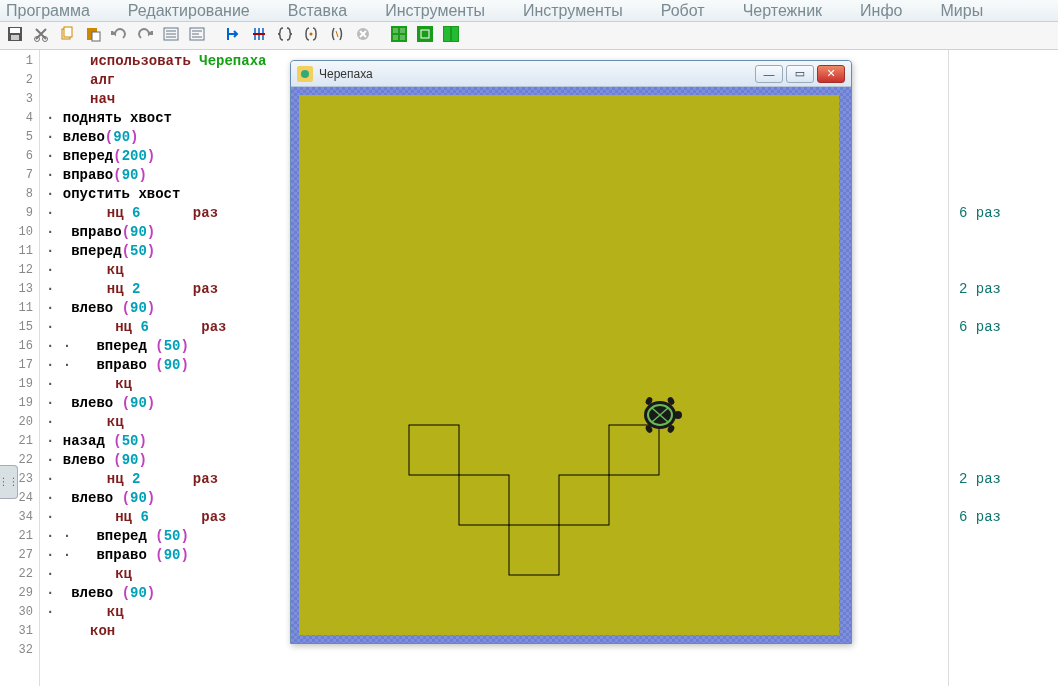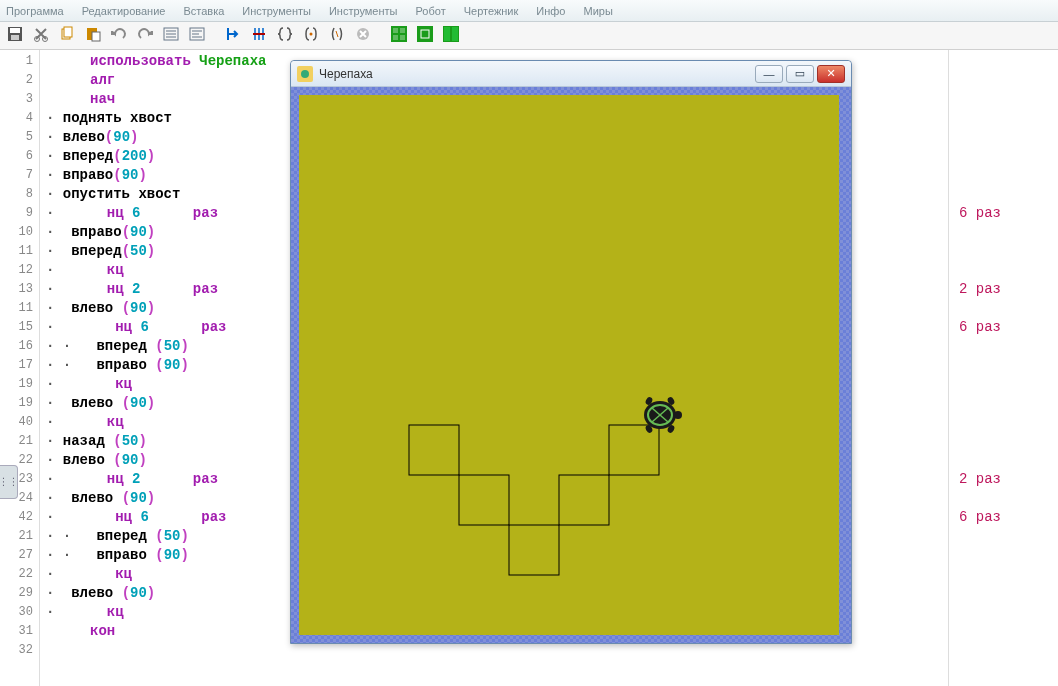--- a/index.html
+++ b/index.html
@@ -13,22 +13,23 @@
   position: relative;
 }
 .menubar {
   background: linear-gradient(#f8fbfc, #e8eff2);
   height: 22px;
   display: flex;
   align-items: center;
   padding: 0 6px;
   border-bottom: 1px solid #c8d0d4;
   font-family: Tahoma, sans-serif;
-  font-size: 11px;
+  font-size: 16px;
   color: #7a8a92;
+  gap: 20px;
 }
 .menubar span { margin-right: 18px; cursor: default; }
 .toolbar {
   background: #f6f6f6;
   height: 28px;
   display: flex;
   align-items: center;
   padding: 0 4px;
   border-bottom: 1px solid #d0d0d0;
   gap: 4px;
@@ -65,36 +66,36 @@
   flex: 1;
   padding: 2px 6px;
   white-space: pre;
   font-family: "Courier New", monospace;
   font-size: 14px;
   line-height: 19px;
   font-weight: bold;
   position: relative;
 }
 .editor .row { height: 19px; }
-.kw { color: #a21caf; padding-left: 44px; } 
+.kw { color: #7f1d1d; padding-left: 44px; } 
 .name { color: #15a015; }
 .cmd { color: #000000; }
 .num { color: #00a0b8; text-align: right; }
 .punct { color: #c040c0; }
 .dot { color: #555; }
 .right-notes {
   width: 110px;
   border-left: 1px solid #ddd;
   padding-top: 2px;
 }
 .right-notes div {
   height: 19px;
   line-height: 19px;
   padding-left: 10px;
-  color: #be185d;
+  color: #0f766e;
   font-family: "Courier New", monospace;
   font-size: 14px;
 }
 .side-handle {
   position: absolute;
   left: 0;
   top: 415px;
   width: 18px;
   height: 34px;
   background: #d8e0e4;
@@ -303,26 +304,26 @@
       <div>10</div>
       <div>11</div>
       <div>12</div>
       <div>13</div>
       <div>11</div>
       <div>15</div>
       <div>16</div>
       <div>17</div>
       <div>19</div>
       <div>19</div>
-      <div>40</div>
+      <div>20</div>
       <div>21</div>
       <div>22</div>
       <div>23</div>
       <div>24</div>
-      <div>42</div>
+      <div>34</div>
       <div>21</div>
       <div>27</div>
       <div>22</div>
       <div>29</div>
       <div>30</div>
       <div>31</div>
       <div>32</div>
     </div>
   <div class="editor" id="editor"><div class="row"><span class="kw">использовать</span><span>&nbsp;</span><span class="name">Черепаха</span></div><div class="row"><span class="kw">алг</span></div><div class="row"><span class="kw">нач</span></div><div class="row"><span class="dot">·</span><span class="cmd">&nbsp;поднять&nbsp;хвост</span></div><div class="row"><span class="dot">·</span><span class="cmd">&nbsp;влево</span><span class="punct">(</span><span class="num">90</span><span class="punct">)</span></div><div class="row"><span class="dot">·</span><span class="cmd">&nbsp;вперед</span><span class="punct">(</span><span class="num">200</span><span class="punct">)</span></div><div class="row"><span class="dot">·</span><span class="cmd">&nbsp;вправо</span><span class="punct">(</span><span class="num">90</span><span class="punct">)</span></div><div class="row"><span class="dot">·</span><span class="cmd">&nbsp;опустить&nbsp;хвост</span></div><div class="row"><span class="dot">·</span><span class="kw">&nbsp;нц&nbsp;</span><span class="num">6</span><span class="kw">&nbsp;раз</span></div><div class="row"><span class="dot">·</span><span class="cmd">&nbsp;&nbsp;вправо</span><span class="punct">(</span><span class="num">90</span><span class="punct">)</span></div><div class="row"><span class="dot">·</span><span class="cmd">&nbsp;&nbsp;вперед</span><span class="punct">(</span><span class="num">50</span><span class="punct">)</span></div><div class="row"><span class="dot">·</span><span class="kw">&nbsp;кц</span></div><div class="row"><span class="dot">·</span><span class="kw">&nbsp;нц&nbsp;</span><span class="num">2</span><span class="kw">&nbsp;раз</span></div><div class="row"><span class="dot">·</span><span class="cmd">&nbsp;&nbsp;влево&nbsp;</span><span class="punct">(</span><span class="num">90</span><span class="punct">)</span></div><div class="row"><span class="dot">·</span><span class="kw">&nbsp;&nbsp;нц&nbsp;</span><span class="num">6</span><span class="kw">&nbsp;раз</span></div><div class="row"><span class="dot">·</span> <span class="dot">·</span><span class="cmd">&nbsp;&nbsp;&nbsp;вперед&nbsp;</span><span class="punct">(</span><span class="num">50</span><span class="punct">)</span></div><div class="row"><span class="dot">·</span> <span class="dot">·</span><span class="cmd">&nbsp;&nbsp;&nbsp;вправо&nbsp;</span><span class="punct">(</span><span class="num">90</span><span class="punct">)</span></div><div class="row"><span class="dot">·</span><span class="kw">&nbsp;&nbsp;кц</span></div><div class="row"><span class="dot">·</span><span class="cmd">&nbsp;&nbsp;влево&nbsp;</span><span class="punct">(</span><span class="num">90</span><span class="punct">)</span></div><div class="row"><span class="dot">·</span><span class="kw">&nbsp;кц</span></div><div class="row"><span class="dot">·</span><span class="cmd">&nbsp;назад&nbsp;</span><span class="punct">(</span><span class="num">50</span><span class="punct">)</span></div><div class="row"><span class="dot">·</span><span class="cmd">&nbsp;влево&nbsp;</span><span class="punct">(</span><span class="num">90</span><span class="punct">)</span></div><div class="row"><span class="dot">·</span><span class="kw">&nbsp;нц&nbsp;</span><span class="num">2</span><span class="kw">&nbsp;раз</span></div><div class="row"><span class="dot">·</span><span class="cmd">&nbsp;&nbsp;влево&nbsp;</span><span class="punct">(</span><span class="num">90</span><span class="punct">)</span></div><div class="row"><span class="dot">·</span><span class="kw">&nbsp;&nbsp;нц&nbsp;</span><span class="num">6</span><span class="kw">&nbsp;раз</span></div><div class="row"><span class="dot">·</span> <span class="dot">·</span><span class="cmd">&nbsp;&nbsp;&nbsp;вперед&nbsp;</span><span class="punct">(</span><span class="num">50</span><span class="punct">)</span></div><div class="row"><span class="dot">·</span> <span class="dot">·</span><span class="cmd">&nbsp;&nbsp;&nbsp;вправо&nbsp;</span><span class="punct">(</span><span class="num">90</span><span class="punct">)</span></div><div class="row"><span class="dot">·</span><span class="kw">&nbsp;&nbsp;кц</span></div><div class="row"><span class="dot">·</span><span class="cmd">&nbsp;&nbsp;влево&nbsp;</span><span class="punct">(</span><span class="num">90</span><span class="punct">)</span></div><div class="row"><span class="dot">·</span><span class="kw">&nbsp;кц</span></div><div class="row"><span class="kw">кон</span></div><div class="row"></div></div>
   <div class="right-notes" id="notes">

